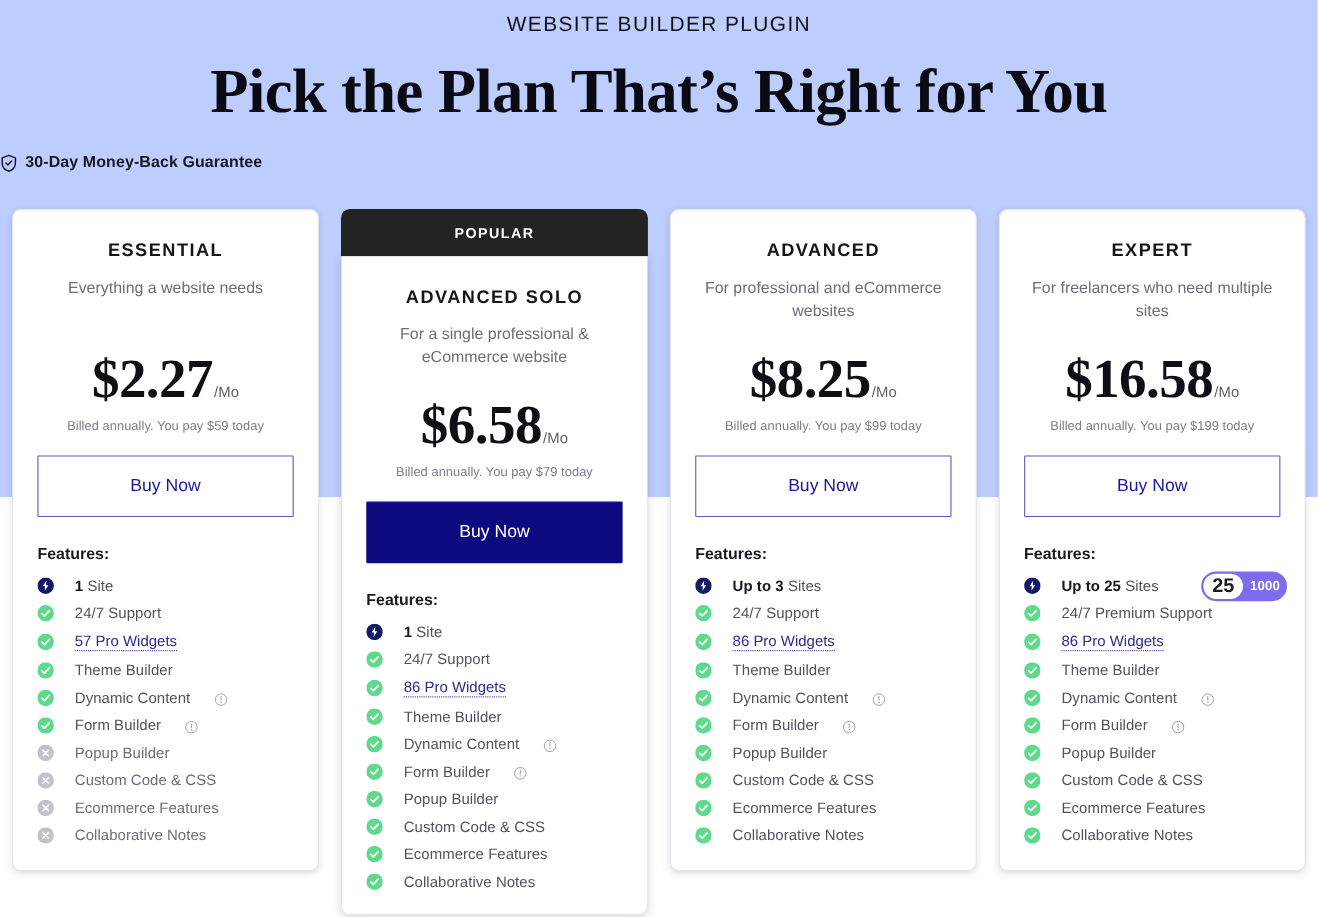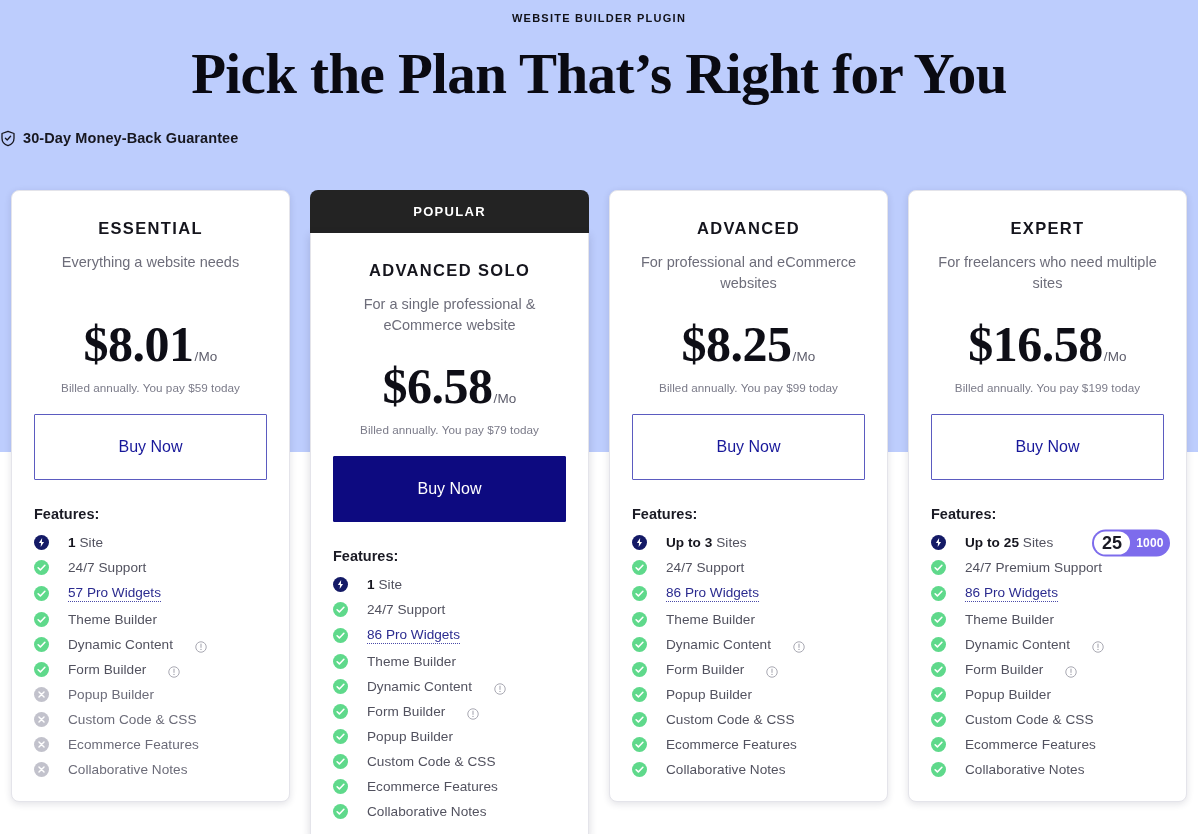--- a/index.html
+++ b/index.html
@@ -34,22 +34,22 @@
     background: #ffffff;
     z-index: 0;
   }
 
   .page { position: relative; z-index: 2; width: 1198px; height: 834px; }
 
   
   .header { text-align: center; padding-top: 12px; }
 
   .eyebrow {
-    font-size: 11px;
-    font-weight: 700;
+    font-size: 19px;
+    font-weight: 400;
     letter-spacing: 1.25px;
     color: #111118;
     text-transform: uppercase;
   }
 
   .headline {
     font-family: "Liberation Serif", serif;
     font-size: 57px;
     font-weight: 700;
     color: #0a0a12;
@@ -158,21 +158,21 @@
     margin-top: 12px;
     font-size: 11.7px;
     color: #7b7b89;
     letter-spacing: 0.05px;
   }
 
   .buy-btn {
     display: block;
     width: 100%;
     margin-top: 20px;
-    height: 66px;
+    height: 56px;
     line-height: 48px;
     text-align: center;
     font-size: 16px;
     font-family: "Liberation Sans", sans-serif;
     border: 1px solid #5b5bc0;
     background: #ffffff;
     color: #18189a;
     cursor: pointer;
     border-radius: 1px;
   }
@@ -281,21 +281,21 @@
       <span>30-Day Money-Back Guarantee</span>
     </div>
   </div>
 
   <div class="cards" id="cards">
       <div class="card-wrap">
         <div class="card">
           <div class="plan-name">ESSENTIAL</div>
           <div class="plan-desc">Everything a website needs</div>
           <div class="price-row">
-            <span class="price">$8.01</span>
+            <span class="price">$2.27</span>
             <span class="per">/Mo</span>
           </div>
           <div class="billed">Billed annually. You pay $59 today</div>
           <button class="buy-btn">Buy Now</button>
           <div class="features-title">Features:</div>
           <div class="feat-list">
             <div class="feat">
               <span class="feat-icon"><svg width="15" height="15" viewBox="0 0 16 16">
                   <circle cx="8" cy="8" r="8" fill="#141a66"></circle>
                   <path d="M8.7 3.2 L5.2 8.5 H7.5 L7.1 12.8 L10.7 7.4 H8.4 Z" fill="#ffffff"></path>

